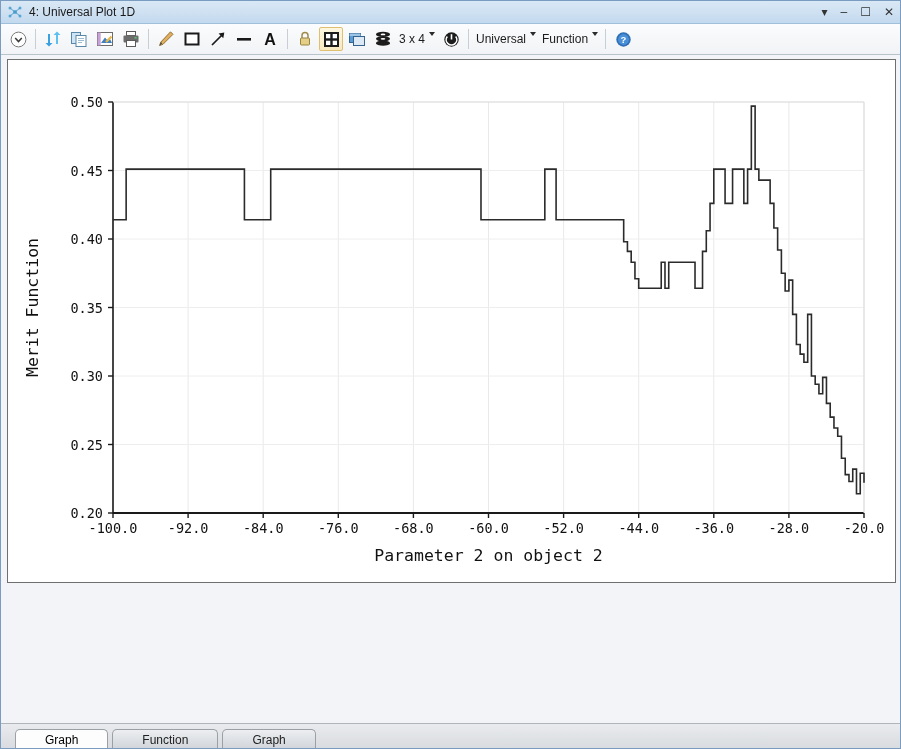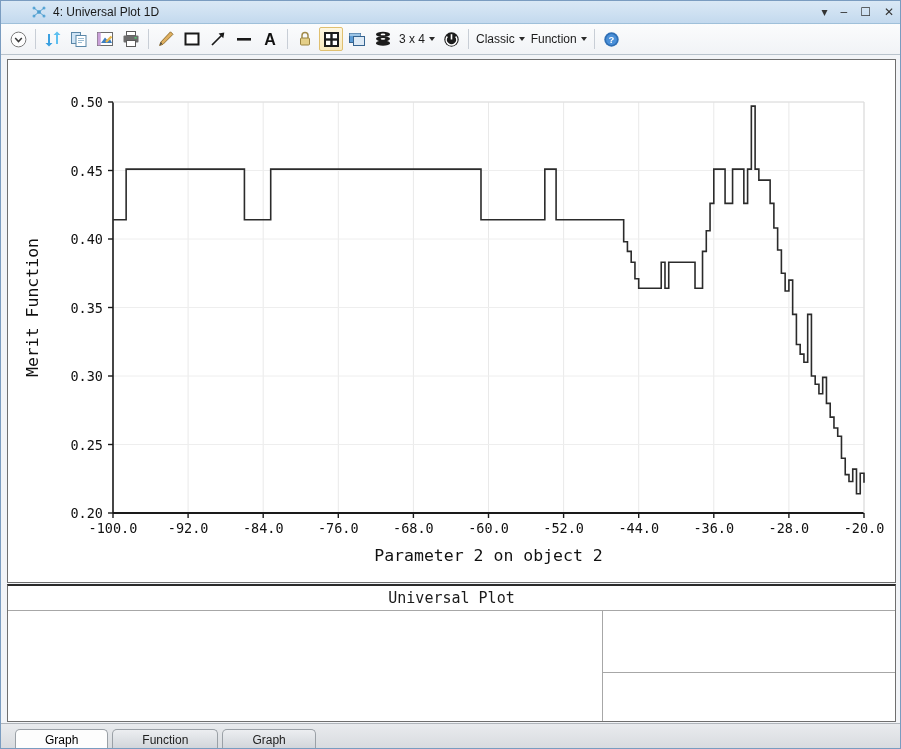--- a/index.html
+++ b/index.html
@@ -19,21 +19,20 @@
   }
 
   
   .titlebar {
     position: absolute; left: 0; top: 0;
     width: 901px; height: 23px;
     background: linear-gradient(to bottom, #d9e8f5 0%, #cfe1f2 50%, #c3d9ee 100%);
     border-bottom: 1px solid #9fc0da;
     display: flex; align-items: center;
     box-sizing: border-box;
-    padding-left: 24px;
   }
   .title-icon {
     width: 16px; height: 14px; margin-left: 6px; margin-right: 6px;
     flex: 0 0 auto;
   }
   .title-text {
     font-size: 12px; color: #1a1a1a;
     white-space: nowrap;
   }
   .title-buttons {
@@ -68,21 +67,21 @@
     border: 1px solid #e0c070;
     background: linear-gradient(to bottom,#fdf6e0,#f7e9bf);
   }
   .tb-sep {
     width: 1px; height: 20px; background: #c8ced6;
     margin: 0 4px;
   }
   .tb-label {
     font-size: 12px; color: #1c1c1c;
     padding: 0 3px; white-space: nowrap;
-    display: flex; align-items: center; gap: 4px;
+    display: flex; align-items: flex-start; gap: 4px;
     cursor: default;
   }
   .caret {
     width: 0; height: 0;
     border-left: 3.5px solid transparent;
     border-right: 3.5px solid transparent;
     border-top: 4px solid #2b2b2b;
     display: inline-block;
   }
 
@@ -310,21 +309,21 @@
       <svg width="17" height="17" viewBox="0 0 17 17">
         <circle cx="8.5" cy="8.5" r="7.2" fill="#1c1c1c"></circle>
         <path d="M8.5 3.2 L8.5 8.5" stroke="#ffffff" stroke-width="1.6"></path>
         <path d="M4.3 5.4 A5.3 5.3 0 1 0 12.7 5.4" fill="none" stroke="#ffffff" stroke-width="1.6"></path>
       </svg>
     </div>
 
     <div class="tb-sep"></div>
 
     <div class="tb-label">
-      <span>Classic</span>
+      <span>Universal</span>
       <span class="caret"></span>
     </div>
 
     <div class="tb-label">
       <span>Function</span>
       <span class="caret"></span>
     </div>
 
     <div class="tb-sep"></div>
 
@@ -403,27 +402,20 @@
           <text x="705.8000000000001" y="473" text-anchor="middle" font-family="DejaVu Sans Mono, monospace" font-size="13.5" fill="#111">-36.0</text>
           <text x="780.9" y="473" text-anchor="middle" font-family="DejaVu Sans Mono, monospace" font-size="13.5" fill="#111">-28.0</text>
           <text x="856" y="473" text-anchor="middle" font-family="DejaVu Sans Mono, monospace" font-size="13.5" fill="#111">-20.0</text>
         </g>
       <path id="series-path" fill="none" stroke="#2b2b2b" stroke-width="1.6" stroke-linejoin="miter" stroke-linecap="butt" d="M105.00 159.82 L108.76 159.82 L108.76 159.82 L112.51 159.82 L112.51 159.82 L116.27 159.82 L116.27 159.82 L118.14 159.82 L118.14 109.13 L120.02 109.13 L120.02 109.13 L123.78 109.13 L123.78 109.13 L142.55 109.13 L142.55 109.13 L161.32 109.13 L161.32 109.13 L180.10 109.13 L180.10 109.13 L198.88 109.13 L198.88 109.13 L217.65 109.13 L217.65 109.13 L232.67 109.13 L232.67 109.13 L236.42 109.13 L236.42 159.82 L240.18 159.82 L240.18 159.82 L243.93 159.82 L243.93 159.82 L247.69 159.82 L247.69 159.82 L251.44 159.82 L251.44 159.82 L255.20 159.82 L255.20 159.82 L258.96 159.82 L258.96 159.82 L262.71 159.82 L262.71 109.13 L266.47 109.13 L266.47 109.13 L270.22 109.13 L270.22 109.13 L273.98 109.13 L273.98 109.13 L292.75 109.13 L292.75 109.13 L311.52 109.13 L311.52 109.13 L330.30 109.13 L330.30 109.13 L349.08 109.13 L349.08 109.13 L367.85 109.13 L367.85 109.13 L386.63 109.13 L386.63 109.13 L405.40 109.13 L405.40 109.13 L424.18 109.13 L424.18 109.13 L442.95 109.13 L442.95 109.13 L461.72 109.13 L461.72 109.13 L469.24 109.13 L469.24 109.13 L472.99 109.13 L472.99 159.82 L476.75 159.82 L476.75 159.82 L480.50 159.82 L480.50 159.82 L484.25 159.82 L484.25 159.82 L488.01 159.82 L488.01 159.82 L491.76 159.82 L491.76 159.82 L499.28 159.82 L499.28 159.82 L508.66 159.82 L508.66 159.82 L518.05 159.82 L518.05 159.82 L527.44 159.82 L527.44 159.82 L533.07 159.82 L533.07 159.82 L536.83 159.82 L536.83 109.13 L540.58 109.13 L540.58 109.13 L544.34 109.13 L544.34 109.13 L548.09 109.13 L548.09 159.82 L551.85 159.82 L551.85 159.82 L555.60 159.82 L555.60 159.82 L559.36 159.82 L559.36 159.82 L563.11 159.82 L563.11 159.82 L566.87 159.82 L566.87 159.82 L570.62 159.82 L570.62 159.82 L574.38 159.82 L574.38 159.82 L583.76 159.82 L583.76 159.82 L593.15 159.82 L593.15 159.82 L602.54 159.82 L602.54 159.82 L608.17 159.82 L608.17 159.82 L611.92 159.82 L611.92 159.82 L615.68 159.82 L615.68 181.74 L619.43 181.74 L619.43 191.33 L623.19 191.33 L623.19 202.29 L626.95 202.29 L626.95 218.73 L630.70 218.73 L630.70 228.32 L634.45 228.32 L634.45 228.32 L638.21 228.32 L638.21 228.32 L641.97 228.32 L641.97 228.32 L645.72 228.32 L645.72 228.32 L649.48 228.32 L649.48 228.32 L653.23 228.32 L653.23 202.29 L656.99 202.29 L656.99 228.32 L660.74 228.32 L660.74 202.29 L664.50 202.29 L664.50 202.29 L668.25 202.29 L668.25 202.29 L672.00 202.29 L672.00 202.29 L675.76 202.29 L675.76 202.29 L679.51 202.29 L679.51 202.29 L683.27 202.29 L683.27 202.29 L687.02 202.29 L687.02 228.32 L690.78 228.32 L690.78 228.32 L694.53 228.32 L694.53 191.33 L698.29 191.33 L698.29 170.78 L702.05 170.78 L702.05 143.38 L705.80 143.38 L705.80 109.13 L709.56 109.13 L709.56 109.13 L713.31 109.13 L713.31 109.13 L717.07 109.13 L717.07 143.38 L720.82 143.38 L720.82 143.38 L724.57 143.38 L724.57 109.13 L728.33 109.13 L728.33 109.13 L732.08 109.13 L732.08 109.13 L735.84 109.13 L735.84 143.38 L739.60 143.38 L739.60 109.13 L743.35 109.13 L743.35 46.11 L747.11 46.11 L747.11 109.13 L750.86 109.13 L750.86 120.09 L754.62 120.09 L754.62 120.09 L758.37 120.09 L758.37 120.09 L762.13 120.09 L762.13 143.38 L765.88 143.38 L765.88 168.04 L769.63 168.04 L769.63 189.96 L773.39 189.96 L773.39 213.25 L777.14 213.25 L777.14 231.06 L780.90 231.06 L780.90 220.10 L784.65 220.10 L784.65 254.35 L788.41 254.35 L788.41 284.49 L792.17 284.49 L792.17 294.08 L795.92 294.08 L795.92 302.30 L799.68 302.30 L799.68 254.35 L803.43 254.35 L803.43 316.00 L807.18 316.00 L807.18 324.22 L810.94 324.22 L810.94 333.81 L814.69 333.81 L814.69 317.37 L818.45 317.37 L818.45 343.40 L822.21 343.40 L822.21 357.10 L825.96 357.10 L825.96 368.06 L829.72 368.06 L829.72 376.28 L833.47 376.28 L833.47 398.20 L837.23 398.20 L837.23 414.64 L840.98 414.64 L840.98 421.49 L844.74 421.49 L844.74 409.16 L848.49 409.16 L848.49 433.82 L852.24 433.82 L852.24 413.27 L856.00 413.27 L856.00 422.86"></path>
       <text id="xlabel" x="480.5" y="501" text-anchor="middle" font-family="DejaVu Sans Mono, monospace" font-size="16.5" fill="#111">Parameter 2 on object 2</text>
       <text id="ylabel" x="30" y="247.5" text-anchor="middle" font-family="DejaVu Sans Mono, monospace" font-size="16.5" fill="#111" transform="rotate(-90 30 247.5)">Merit Function</text>
     </svg>
   </div>
 
-  <div class="info-panel">
-    <div class="info-title">Universal Plot</div>
-    <div class="info-body">
-      <div class="info-vdiv"></div>
-      <div class="info-hdiv"></div>
-    </div>
-  </div>
 
   <div class="tabstrip">
     <div class="tab active">
       <span>Graph</span>
     </div>
     <div class="tab">
       <span>Function</span>
     </div>
     <div class="tab">
       <span>Graph</span>

